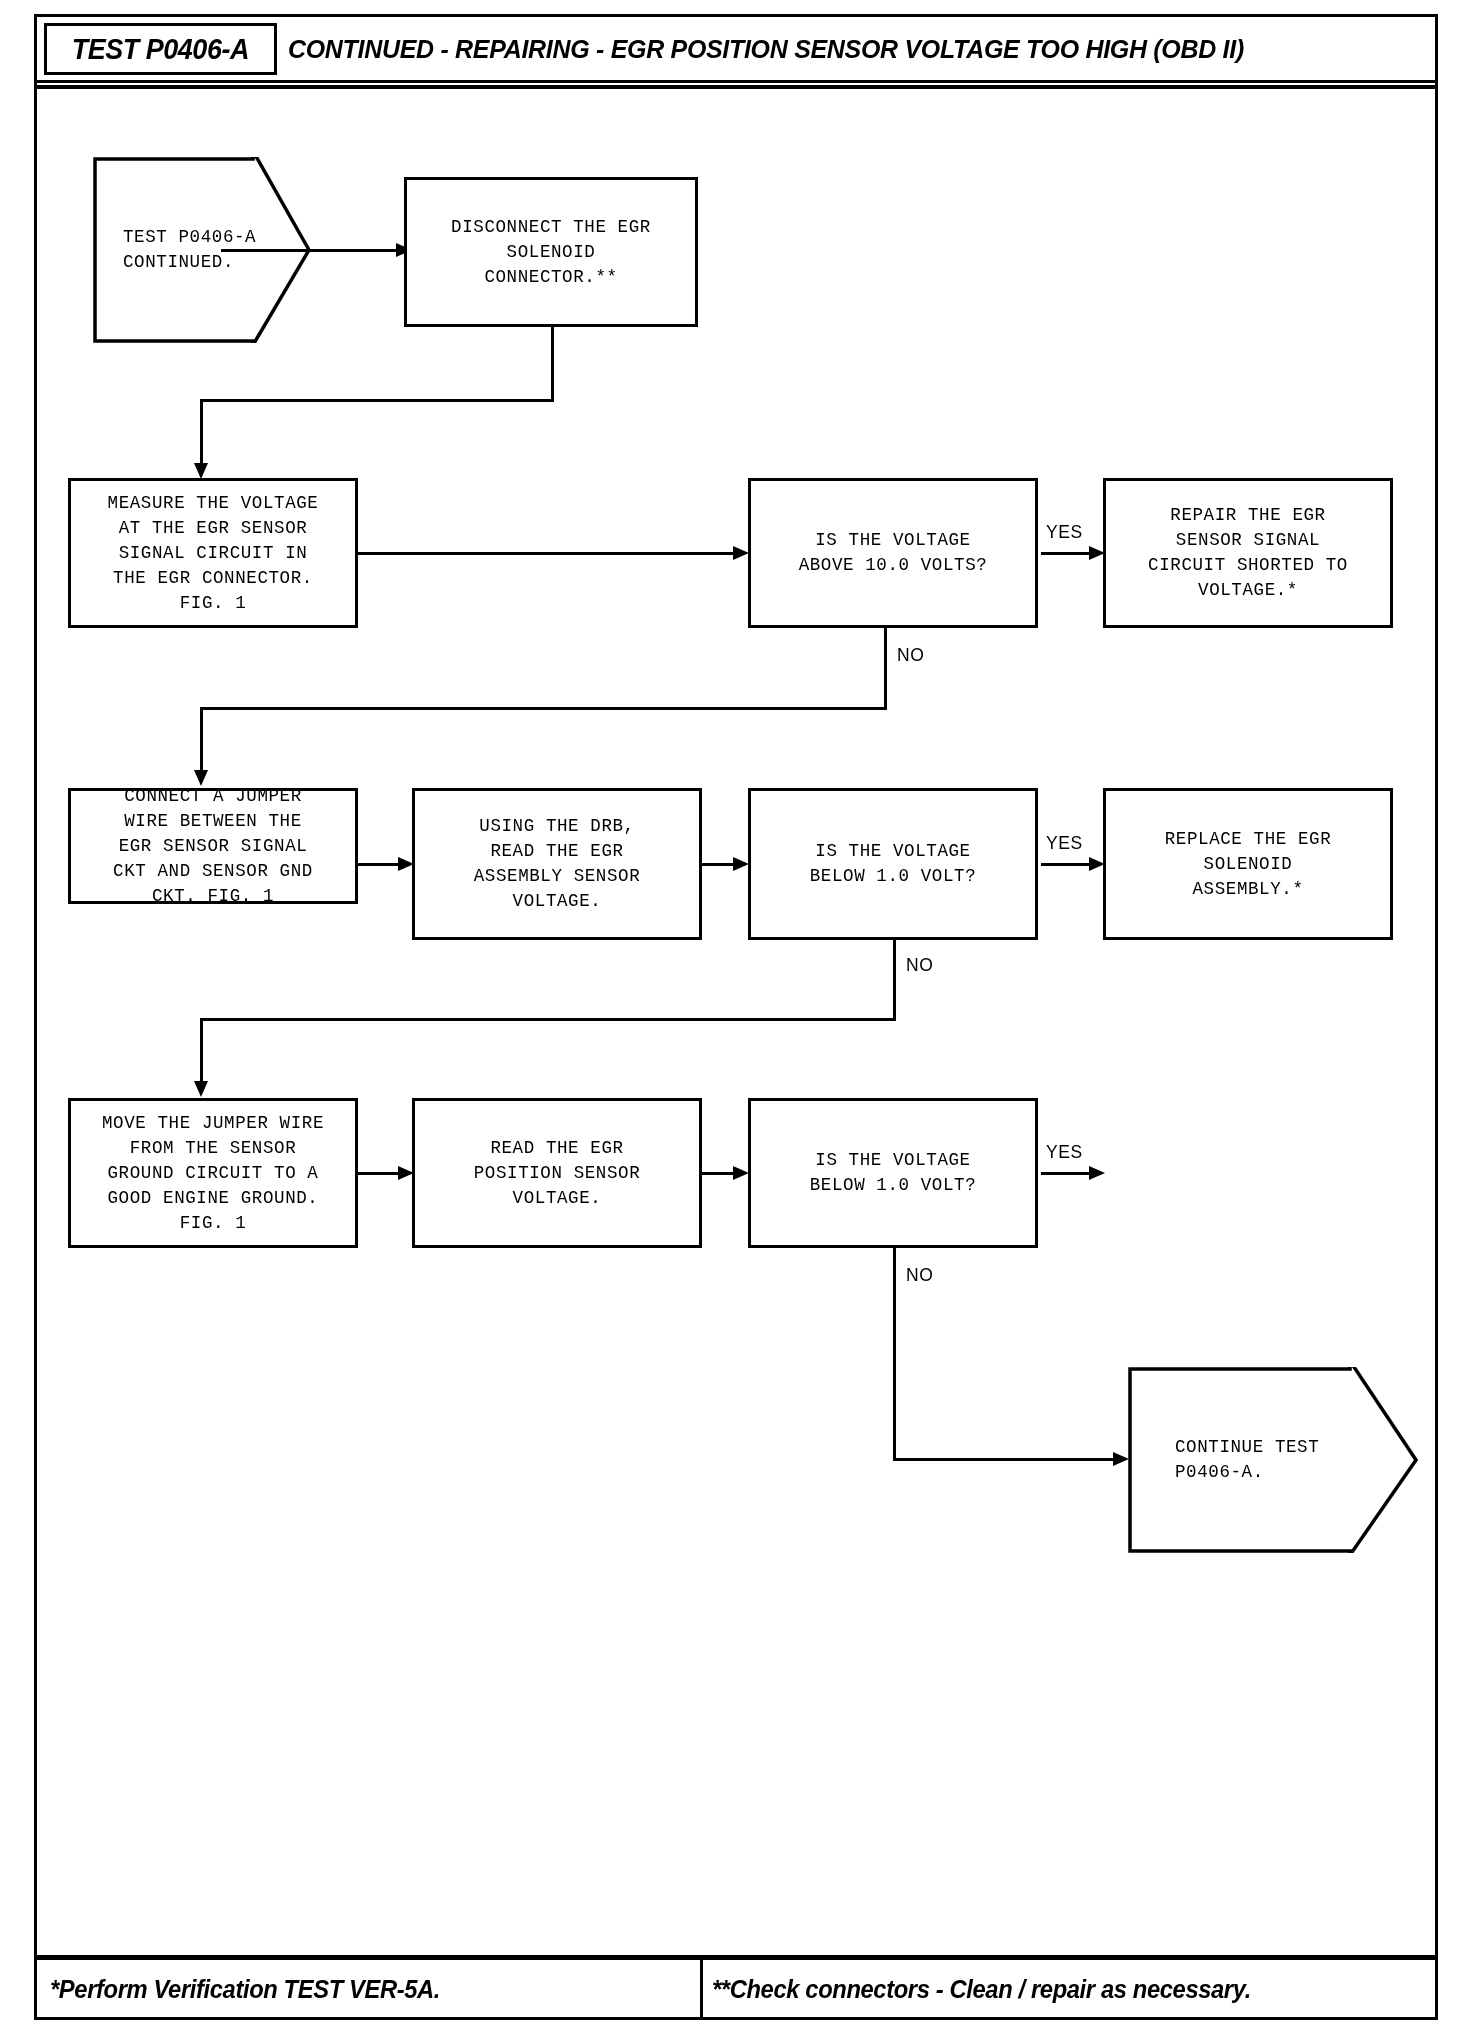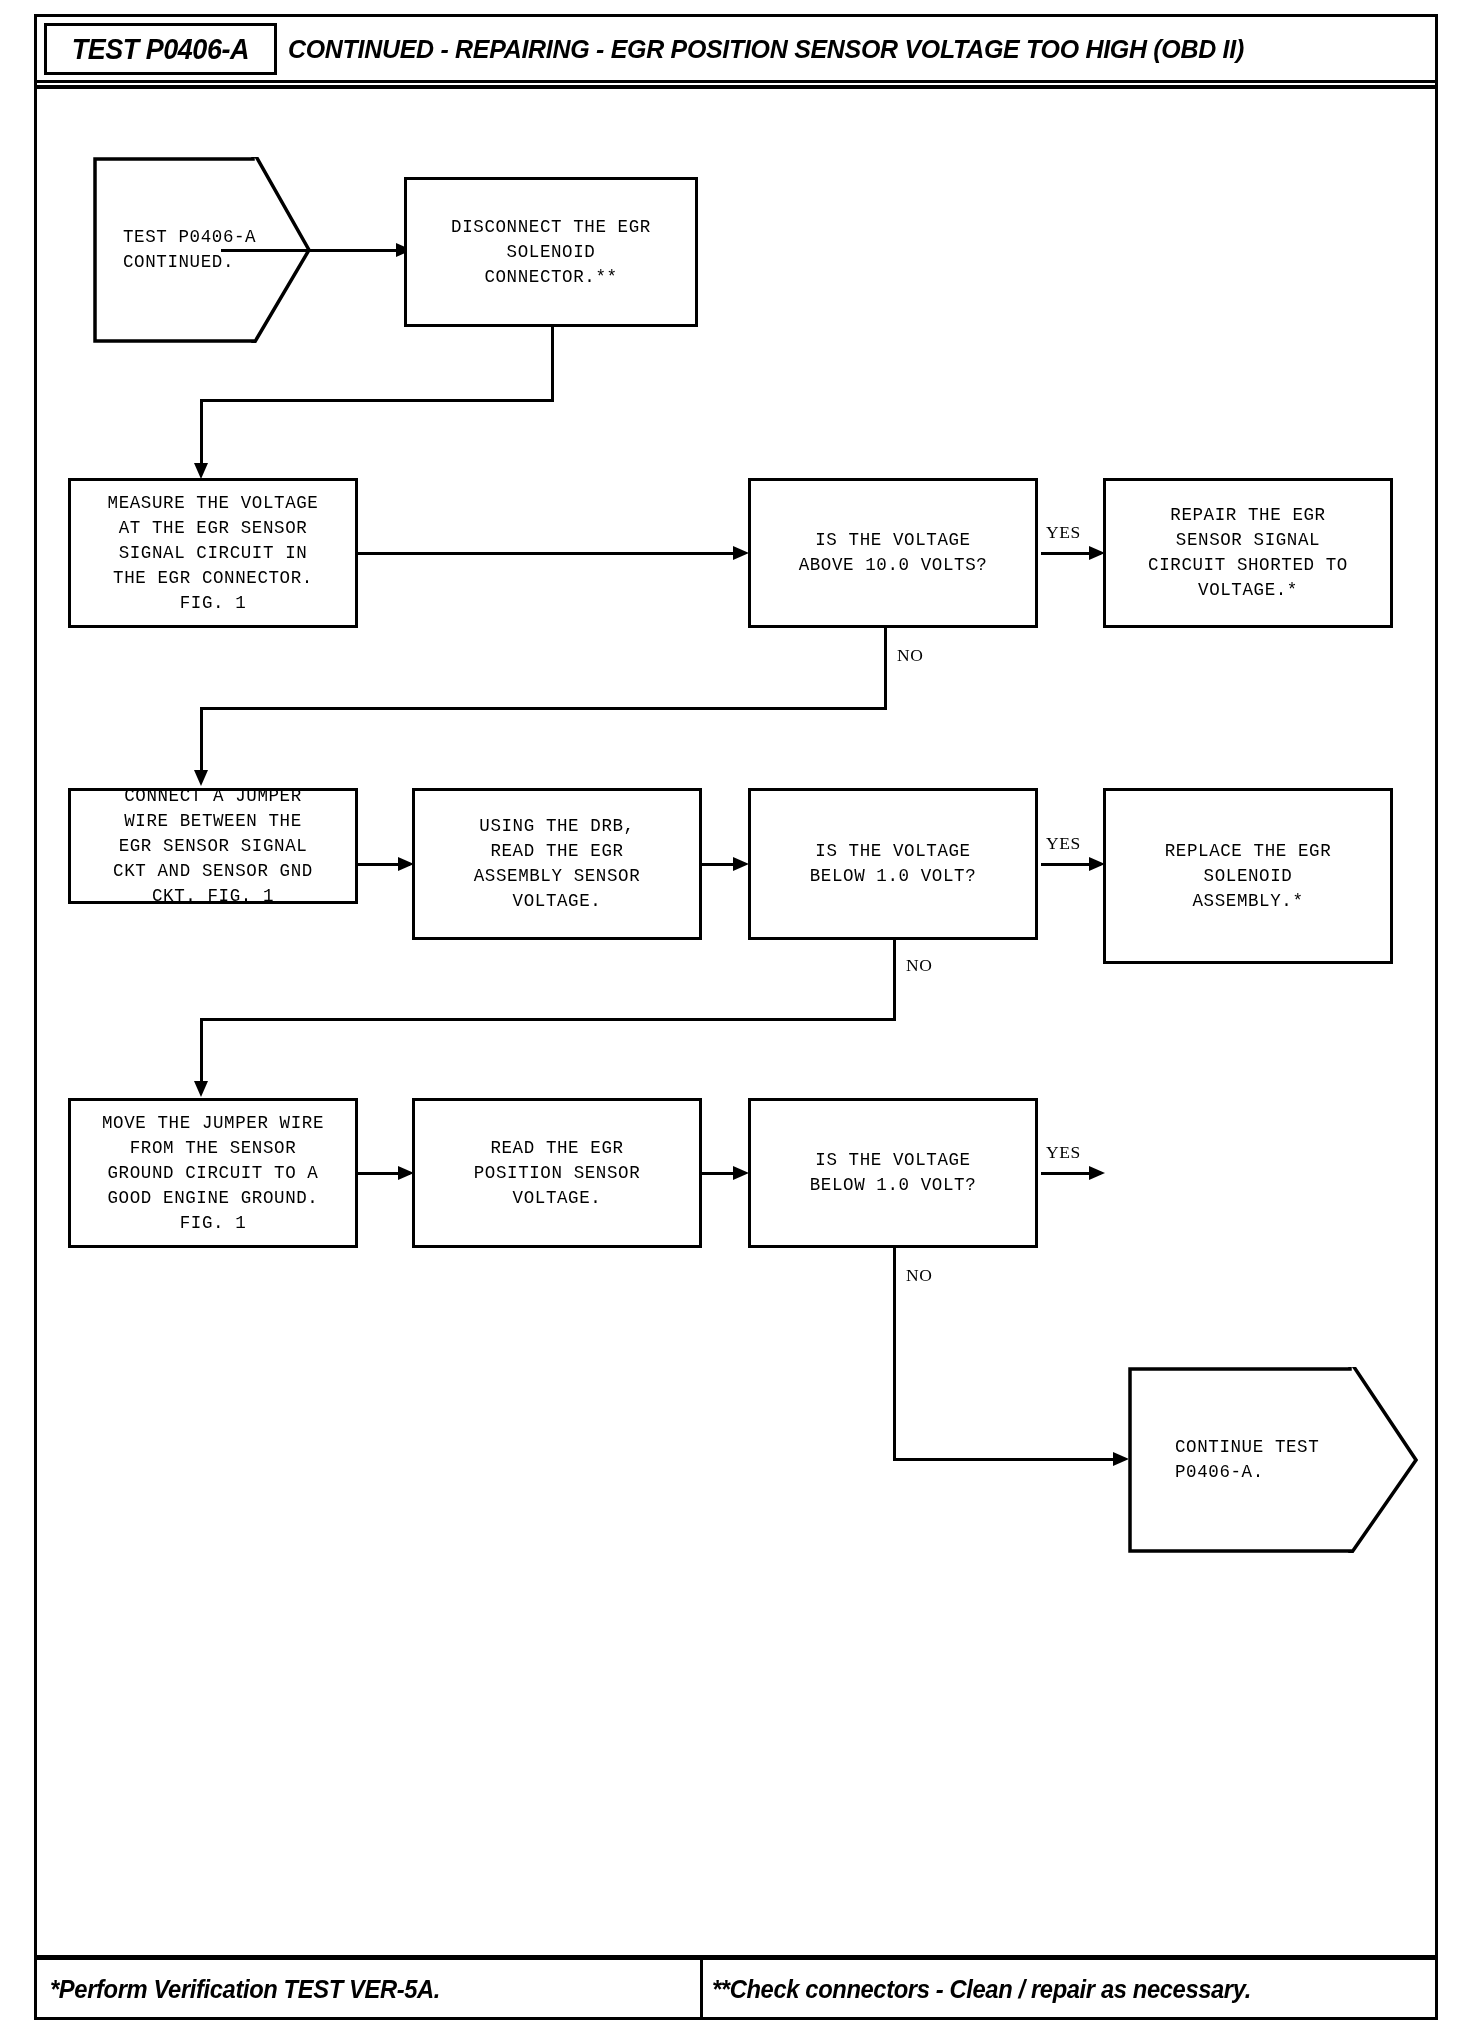--- a/index.html
+++ b/index.html
@@ -149,21 +149,21 @@
   .arrowhead-d {
     position: absolute;
     width: 0; height: 0;
     border-left: 7px solid transparent;
     border-right: 7px solid transparent;
     border-top: 16px solid #000;
   }
 
   .edge-label {
     position: absolute;
-    font-family: Liberation Serif, serif;
+    font-family: Liberation Sans, sans-serif;
     font-size: 17.5px;
     letter-spacing: 0.6px;
     color: #000;
     white-space: nowrap;
   }
 
   
   .footer-band {
     position: absolute;
     left: 37px;
@@ -292,21 +292,21 @@
 
   <div class="node" style="left:748px; top:788px; width:290px; height:152px;">
     <div class="node-text">IS THE VOLTAGE
 BELOW 1.0 VOLT?</div>
   </div>
 
   <div class="edge-label" style="left:1046px; top:833px;">YES</div>
   <div class="hline" style="left:1041px; top:863px; width:60px;"></div>
   <div class="arrowhead-r" style="left:1089px; top:857px;"></div>
 
-  <div class="node" style="left:1103px; top:788px; width:290px; height:176px;align-items:center;">
+  <div class="node" style="left:1103px; top:788px; width:290px; height:152px;align-items:center;">
     <div class="node-text">REPLACE THE EGR
 SOLENOID
 ASSEMBLY.*</div>
   </div>
 
   <div class="vline" style="left:893px; top:940px; height:80px;"></div>
   <div class="edge-label" style="left:906px; top:955px;">NO</div>
   <div class="hline" style="left:200px; top:1018px; width:696px;"></div>
   <div class="vline" style="left:200px; top:1018px; height:69px;"></div>
   <div class="arrowhead-d" style="left:194px; top:1081px;"></div>

